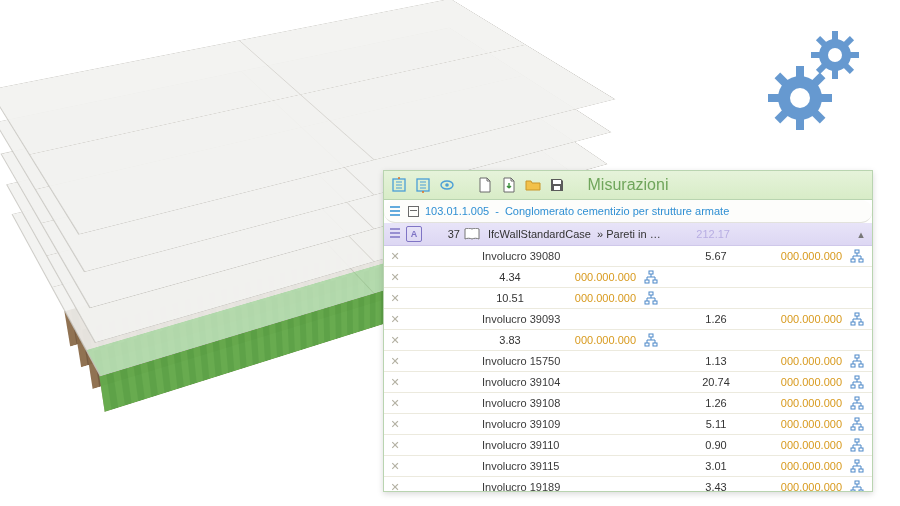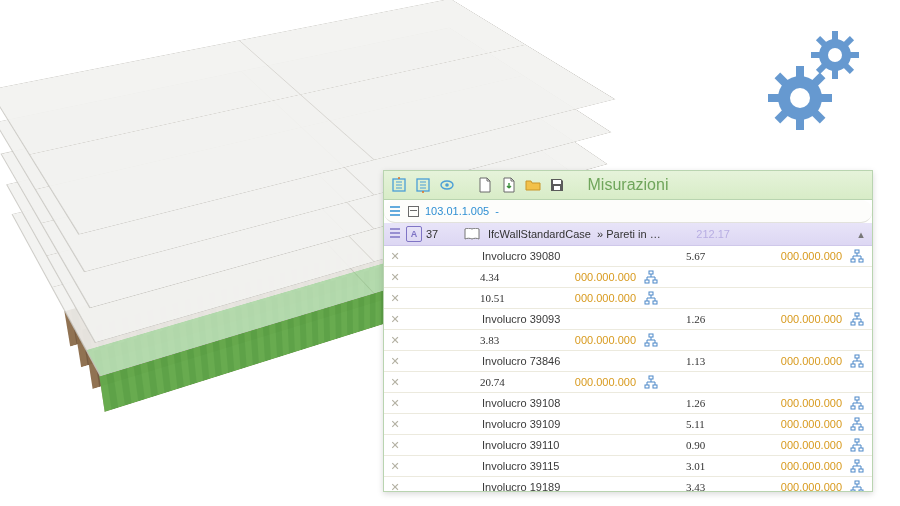--- a/index.html
+++ b/index.html
@@ -165,20 +165,21 @@
     background: linear-gradient(#e8e4f8,#ddd7f3);
     border-bottom: 1px solid #cfc8ea;
     display: flex;
     align-items: center;
     padding: 0 4px;
     gap: 4px;
     font-size: 11px;
     color: #333;
   }
   .subheader-row .cnt {
+    text-align: right;
     width: 34px;
     color: #333;
   }
   .subheader-row .desc {
     flex: 1;
     padding-left: 4px;
     white-space: nowrap;
     overflow: hidden;
     text-overflow: ellipsis;
   }
@@ -225,24 +226,23 @@
     cursor: pointer;
   }
   .row .lead { width: 70px; }
   .row .name {
     flex: 1;
     padding-left: 2px;
     color: #3a3a3a;
   }
   .row .val {
     width: 60px;
-    text-align: left;
+    text-align: center;
     color: #333;
     padding-right: 6px;
-    font-family: Liberation Serif, serif;
   }
   .row .code {
     width: 86px;
     text-align: right;
     color: #d89a1e;
   }
   .row .hier {
     width: 22px;
     display: inline-flex;
     align-items: center;
@@ -374,20 +374,21 @@
     <span class="hicon">
       <svg viewBox="0 0 14 14" width="14" height="14">
           <line x1="2" y1="3" x2="12" y2="3" stroke="#2f8fd3" stroke-width="1.5"></line>
           <line x1="2" y1="7" x2="12" y2="7" stroke="#2f8fd3" stroke-width="1.5"></line>
           <line x1="2" y1="11" x2="12" y2="11" stroke="#2f8fd3" stroke-width="1.5"></line>
         </svg>
     </span>
     <span class="hicon box"></span>
     <span>103.01.1.005</span>
     <span> - </span>
+    <span>Conglomerato cementizio per strutture armate</span>
   </div>
 
   <div class="subheader-row">
     <span class="hicon">
       <svg viewBox="0 0 14 14" width="14" height="14">
           <line x1="2" y1="3" x2="12" y2="3" stroke="#7f74c5" stroke-width="1.5"></line>
           <line x1="2" y1="7" x2="12" y2="7" stroke="#7f74c5" stroke-width="1.5"></line>
           <line x1="2" y1="11" x2="12" y2="11" stroke="#7f74c5" stroke-width="1.5"></line>
         </svg>
     </span>
@@ -477,35 +478,36 @@
               <rect x="5" y="1" width="4" height="3" fill="none" stroke="#4c88c8"></rect>
               <rect x="1" y="10" width="4" height="3" fill="none" stroke="#4c88c8"></rect>
               <rect x="9" y="10" width="4" height="3" fill="none" stroke="#4c88c8"></rect>
               <path d="M7 4v3M7 7H3v3M7 7h4v3" fill="none" stroke="#4c88c8"></path>
             </svg>
           </span>
         </div>
         <div class="row">
           <span class="x">✕</span>
           <span class="lead"></span>
-          <span class="name">Involucro 73846</span>
+          <span class="name">Involucro 15750</span>
           <span class="val">1.13</span>
           <span class="code">000.000.000</span>
           <span class="hier">
             <svg viewBox="0 0 14 14">
               <rect x="5" y="1" width="4" height="3" fill="none" stroke="#4c88c8"></rect>
               <rect x="1" y="10" width="4" height="3" fill="none" stroke="#4c88c8"></rect>
               <rect x="9" y="10" width="4" height="3" fill="none" stroke="#4c88c8"></rect>
               <path d="M7 4v3M7 7H3v3M7 7h4v3" fill="none" stroke="#4c88c8"></path>
             </svg>
           </span>
         </div>
         <div class="row">
           <span class="x">✕</span>
           <span class="lead"></span>
+          <span class="name">Involucro 39104</span>
           <span class="val">20.74</span>
           <span class="code">000.000.000</span>
           <span class="hier">
             <svg viewBox="0 0 14 14">
               <rect x="5" y="1" width="4" height="3" fill="none" stroke="#4c88c8"></rect>
               <rect x="1" y="10" width="4" height="3" fill="none" stroke="#4c88c8"></rect>
               <rect x="9" y="10" width="4" height="3" fill="none" stroke="#4c88c8"></rect>
               <path d="M7 4v3M7 7H3v3M7 7h4v3" fill="none" stroke="#4c88c8"></path>
             </svg>
           </span>

